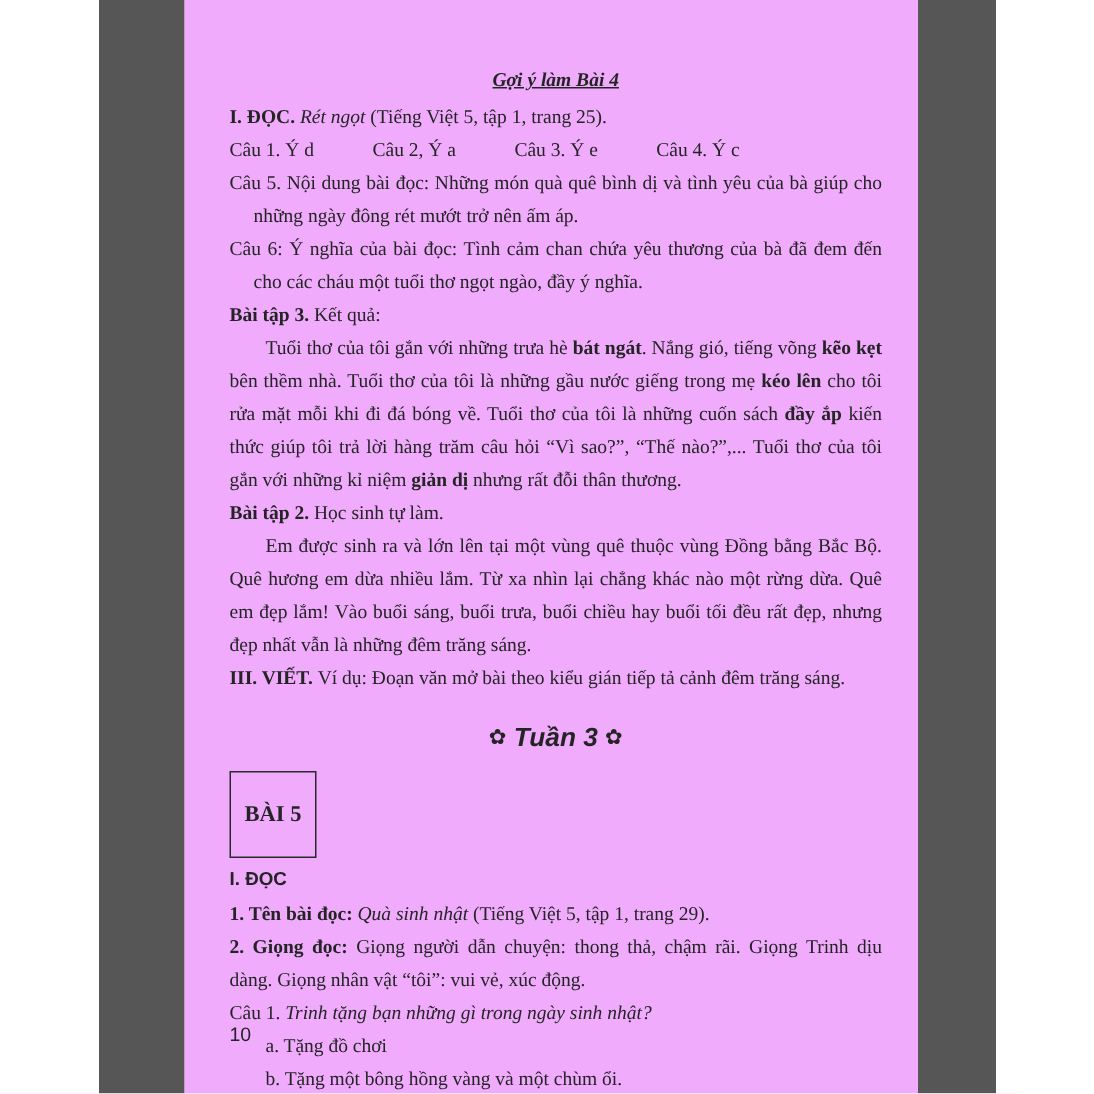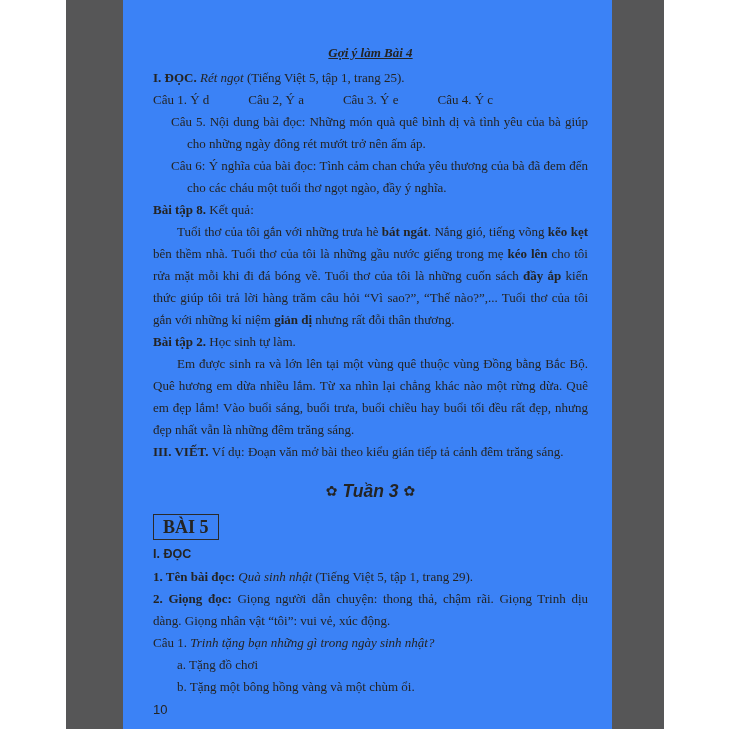--- a/index.html
+++ b/index.html
@@ -1,53 +1,53 @@
 <!DOCTYPE html>
 <html><head>
 <meta charset="utf-8">
 <style>
   html,body{margin:0;padding:0;background:#ffffff;}
   .canvas{position:relative;width:729px;height:729px;background:#ffffff;overflow:hidden;color:#242424;}
   .edge{position:absolute;top:0;height:729px;background:#565657;}
   .edge-left{left:66px;width:57px;box-shadow:2px 0 0 #c9c9c9;}
   .edge-right{left:612px;width:52px;}
-  .page{position:absolute;left:123px;top:0;width:489px;height:729px;background:#3b82f6;box-sizing:border-box;
+  .page{position:absolute;left:123px;top:0;width:489px;height:729px;background:#f0abfc;box-sizing:border-box;
         padding:42px 24px 0 30px;
         font-family:"Liberation Serif","DejaVu Serif",serif;font-size:13px;line-height:22px;}
   .blk{text-align:justify;}
   .title{text-align:center;margin-bottom:3px;}
-  .hang{padding-left:16px;text-indent:-16px;margin-left:18px;}
+  .hang{padding-left:16px;text-indent:-16px;}
   .para{text-indent:24px;}
   .opt{padding-left:24px;}
   .week{text-align:center;font-family:"Liberation Sans","DejaVu Sans",sans-serif;
         font-weight:bold;font-style:italic;font-size:17.5px;margin:16px 0 10px;line-height:24px;}
   .flower{font-style:normal;font-size:14px;position:relative;top:-1px;}
   .badge{margin:3px 0 4px;text-align:left;text-indent:0;}
-  .badge-box{display:inline-block;border:1.6px solid #2a2a2a;padding:0 9px;font-size:18px;font-weight:bold;line-height:24px;}
+  .badge-box{display:inline-block;border:1.6px solid #2a2a2a;padding:16px 9px;font-size:15px;font-weight:bold;line-height:24px;}
   .sansh{font-family:Liberation Sans, sans-serif;font-size:12.5px;margin:2px 0;line-height:20px;}
   .sb{font-weight:bold;}
   .si{font-style:italic;}
   .su{text-decoration:underline;}
-  .pagenum{position:absolute;left:30px;bottom:8px;font-size:13px;
+  .pagenum{position:absolute;left:30px;bottom:28px;font-size:13px;
            font-family:"Liberation Sans","DejaVu Sans",sans-serif;}
 </style>
 </head>
 <body>
 
 <div class="canvas">
   <div class="edge edge-left"></div>
   <div class="edge edge-right"></div>
   <div class="page">
     <div id="doc">
         <div class="blk title"><span class="sb si su">Gợi ý làm Bài 4</span></div>
         <div class="blk line"><span class="sb">I. ĐỌC. </span><span class="si">Rét ngọt</span><span class=""> (Tiếng Việt 5, tập 1, trang 25).</span></div>
         <div class="blk line"><span class="">Câu 1. Ý d   Câu 2, Ý a   Câu 3. Ý e   Câu 4. Ý c</span></div>
         <div class="blk hang"><span class="">Câu 5. Nội dung bài đọc: Những món quà quê bình dị và tình yêu của bà giúp cho những ngày đông rét mướt trở nên ấm áp.</span></div>
         <div class="blk hang"><span class="">Câu 6: Ý nghĩa của bài đọc: Tình cảm chan chứa yêu thương của bà đã đem đến cho các cháu một tuổi thơ ngọt ngào, đầy ý nghĩa.</span></div>
-        <div class="blk line"><span class="sb">Bài tập 8. </span><span class="">Kết quả:</span></div>
+        <div class="blk line"><span class="sb">Bài tập 3. </span><span class="">Kết quả:</span></div>
         <div class="blk para"><span class="">Tuổi thơ của tôi gắn với những trưa hè </span><span class="sb">bát ngát</span><span class="">. Nắng gió, tiếng võng </span><span class="sb">kẽo kẹt</span><span class=""> bên thềm nhà. Tuổi thơ của tôi là những gầu nước giếng trong mẹ </span><span class="sb">kéo lên</span><span class=""> cho tôi rửa mặt mỗi khi đi đá bóng về. Tuổi thơ của tôi là những cuốn sách </span><span class="sb">đầy ắp</span><span class=""> kiến thức giúp tôi trả lời hàng trăm câu hỏi “Vì sao?”, “Thế nào?”,... Tuổi thơ của tôi gắn với những kỉ niệm </span><span class="sb">giản dị</span><span class=""> nhưng rất đỗi thân thương.</span></div>
         <div class="blk line"><span class="sb">Bài tập 2. </span><span class="">Học sinh tự làm.</span></div>
         <div class="blk para"><span class="">Em được sinh ra và lớn lên tại một vùng quê thuộc vùng Đồng bằng Bắc Bộ. Quê hương em dừa nhiều lắm. Từ xa nhìn lại chẳng khác nào một rừng dừa. Quê em đẹp lắm! Vào buổi sáng, buổi trưa, buổi chiều hay buổi tối đều rất đẹp, nhưng đẹp nhất vẫn là những đêm trăng sáng.</span></div>
         <div class="blk line"><span class="sb">III. VIẾT. </span><span class="">Ví dụ: Đoạn văn mở bài theo kiểu gián tiếp tả cảnh đêm trăng sáng.</span></div>
         <div class="blk week"><span class="flower">✿</span><span> Tuần 3 </span><span class="flower">✿</span></div>
         <div class="blk badge"><span class="badge-box"><span class="sb">BÀI 5</span></span></div>
         <div class="blk sansh"><span class="sb">I. ĐỌC</span></div>
         <div class="blk line"><span class="sb">1. Tên bài đọc: </span><span class="si">Quà sinh nhật</span><span class=""> (Tiếng Việt 5, tập 1, trang 29).</span></div>
         <div class="blk line"><span class="sb">2. Giọng đọc: </span><span class="">Giọng người dẫn chuyện: thong thả, chậm rãi. Giọng Trinh dịu dàng. Giọng nhân vật “tôi”: vui vẻ, xúc động.</span></div>
         <div class="blk line"><span class="">Câu 1. </span><span class="si">Trinh tặng bạn những gì trong ngày sinh nhật?</span></div>

